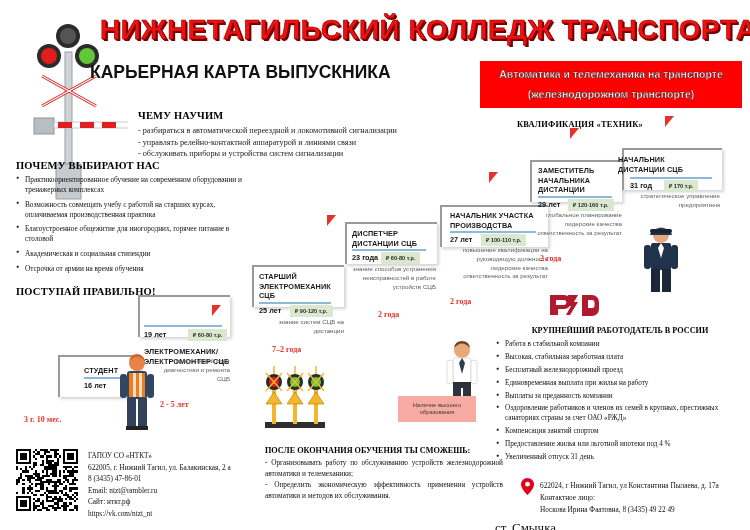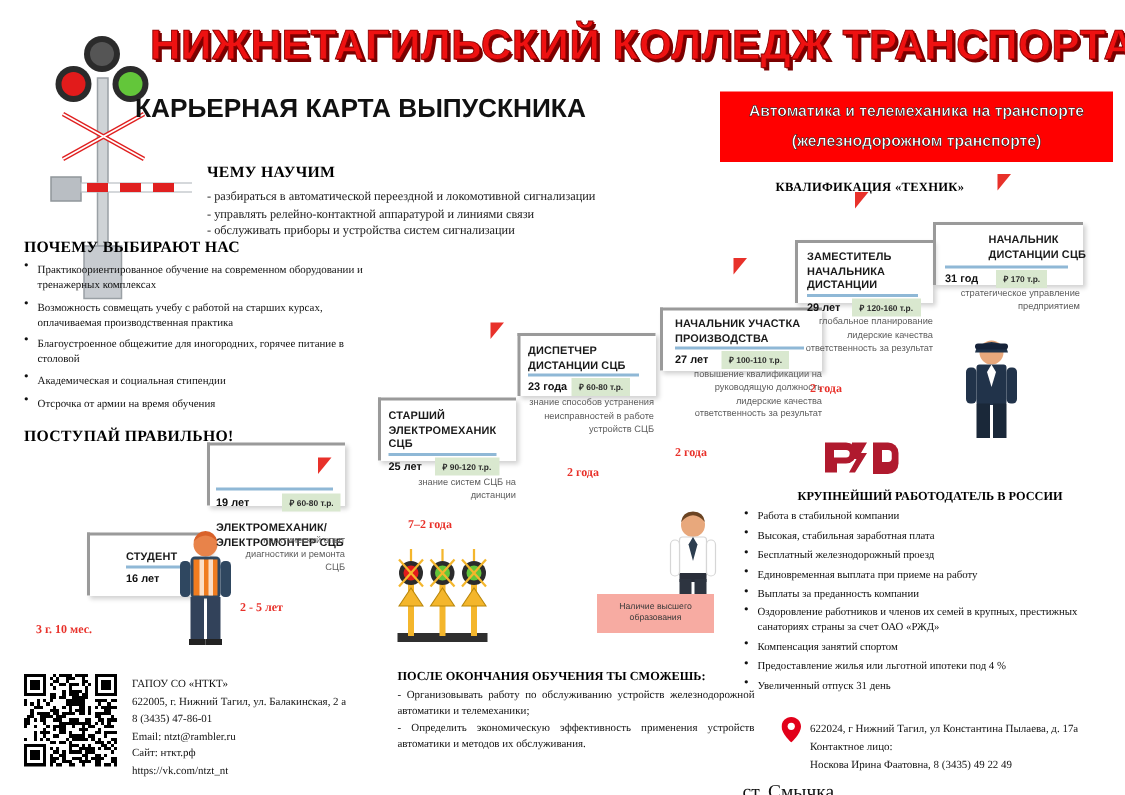--- a/index.html
+++ b/index.html
@@ -382,21 +382,21 @@
   <div class="redtri" style="left:570px; top:128px;"></div>
   <div class="step-title" style="left:538px; top:166px; width:82px;">ЗАМЕСТИТЕЛЬ НАЧАЛЬНИКА ДИСТАНЦИИ</div>
   <div class="step-rule" style="left:538px; top:196px; width:74px;"></div>
   <div class="step-age" style="left:538px; top:200px;">29 лет</div>
   <div class="salary" style="left:568px; top:199px;">₽ 120-160 т.р.</div>
   <div class="step-note" style="left:530px; top:211px; width:92px;">глобальное планирование лидерские качества ответственность за результат</div>
   <div class="years" style="left:540px; top:254px;">2 года</div>
 
   <div class="corner" style="left:622px; top:148px; width:100px; height:42px;"></div>
   <div class="redtri" style="left:665px; top:116px;"></div>
-  <div class="step-title" style="left:659px; top:155px; width:90px;">НАЧАЛЬНИК ДИСТАНЦИИ СЦБ</div>
+  <div class="step-title" style="left:618px; top:155px; width:90px;">НАЧАЛЬНИК ДИСТАНЦИИ СЦБ</div>
   <div class="step-rule" style="left:630px; top:177px; width:82px;"></div>
   <div class="step-age" style="left:630px; top:181px;">31 год</div>
   <div class="salary" style="left:664px; top:180px;">₽ 170 т.р.</div>
   <div class="step-note" style="left:628px; top:192px; width:92px;">стратегическое управление предприятием</div>
 
   <svg style="position:absolute; left:640px; top:222px;" width="42" height="70" viewBox="0 0 42 70">
     <circle cx="21" cy="13" r="8" fill="#e8a87c"></circle>
     <path d="M11 10 q10 -8 20 0 l1 3 h-22 z" fill="#21334a"></path>
     <rect x="10" y="7" width="22" height="4" rx="2" fill="#16233a"></rect>
     <rect x="11" y="21" width="20" height="27" rx="2" fill="#21334a"></rect>
@@ -414,21 +414,21 @@
     <path d="M8 9 h8 a2.5 2.5 0 0 1 0 5 h-8 z" fill="#ffffff"></path>
     <path d="M20 4 h10 l-4 7 h4 l-8 13 h-4 l5 -9 h-5 z" fill="#b01a2e"></path>
     <path d="M34 4 h10 a7 7 0 0 1 7 7 v7 a7 7 0 0 1 -7 7 h-10 z" fill="#b01a2e"></path>
     <path d="M40 9 h4 a2.5 2.5 0 0 1 2.5 2.5 v3 a2.5 2.5 0 0 1 -2.5 2.5 h-4 z" fill="#ffffff"></path>
   </svg>
   <div class="emp-head">КРУПНЕЙШИЙ РАБОТОДАТЕЛЬ В РОССИИ</div>
   <ul id="emp-list">
     <li>Работа в стабильной компании</li>
     <li>Высокая, стабильная заработная плата</li>
     <li>Бесплатный железнодорожный проезд</li>
-    <li>Единовременная выплата при приеме на работу</li>
+    <li>Единовременная выплата при жилья на работу</li>
     <li>Выплаты за преданность компании</li>
     <li>Оздоровление работников и членов их семей в крупных, престижных санаториях страны за счет ОАО «РЖД»</li>
     <li>Компенсация занятий спортом</li>
     <li>Предоставление жилья или льготной ипотеки под 4 %</li>
     <li>Увеличенный отпуск 31 день</li>
   </ul>
 
   <svg class="qr" viewBox="0 0 29 29" shape-rendering="crispEdges">
     <rect width="29" height="29" fill="#fff"></rect>
     <g fill="#000" id="qr-cells">

